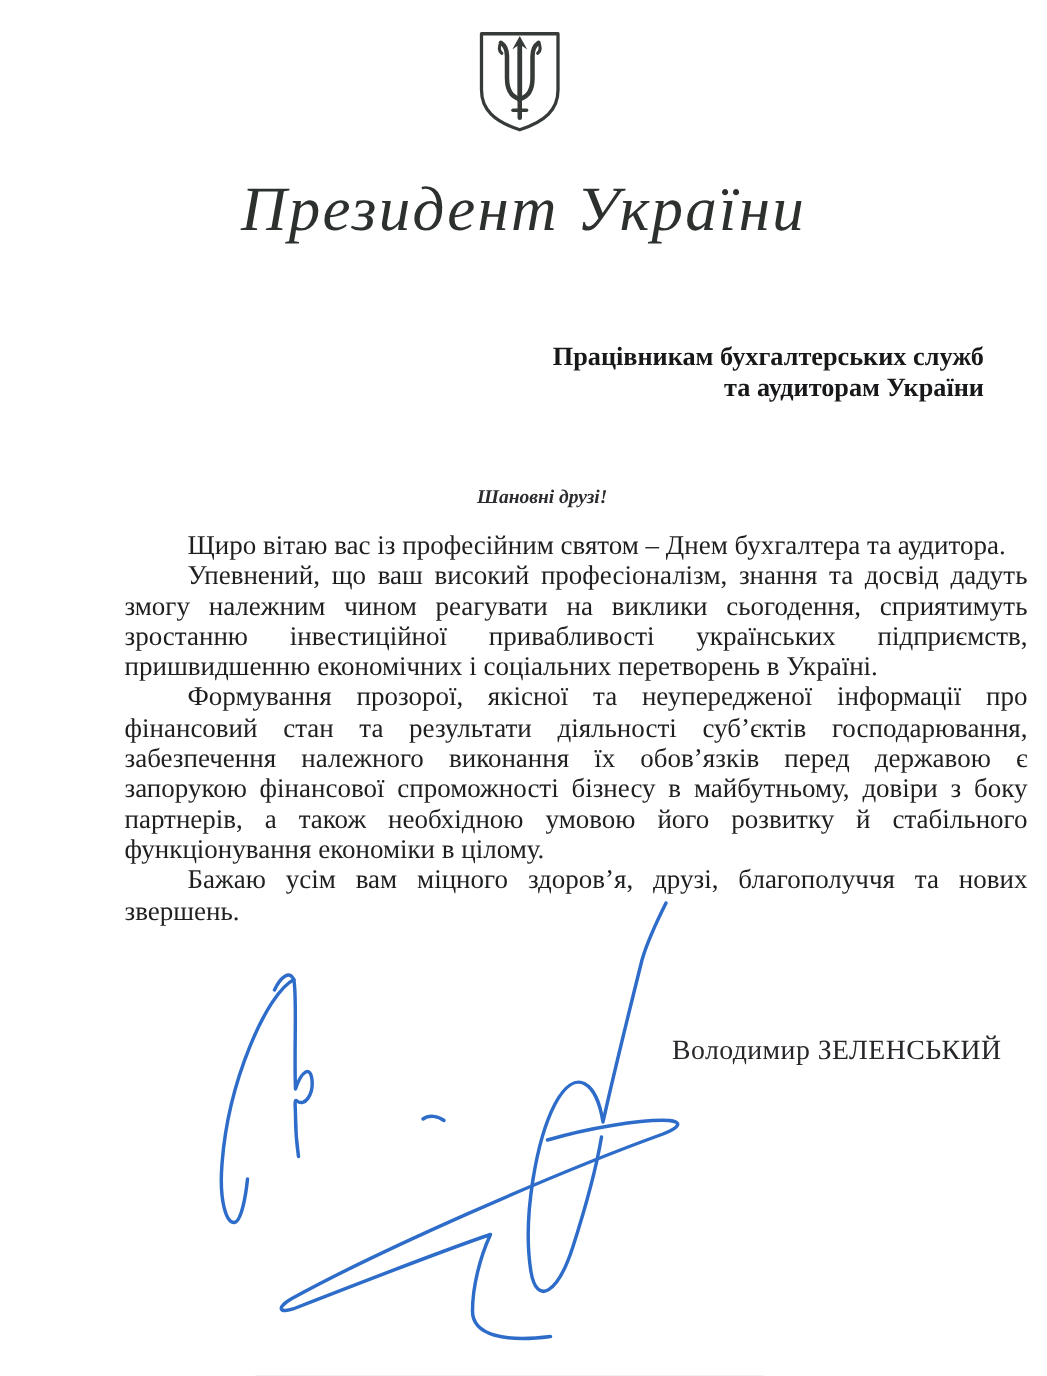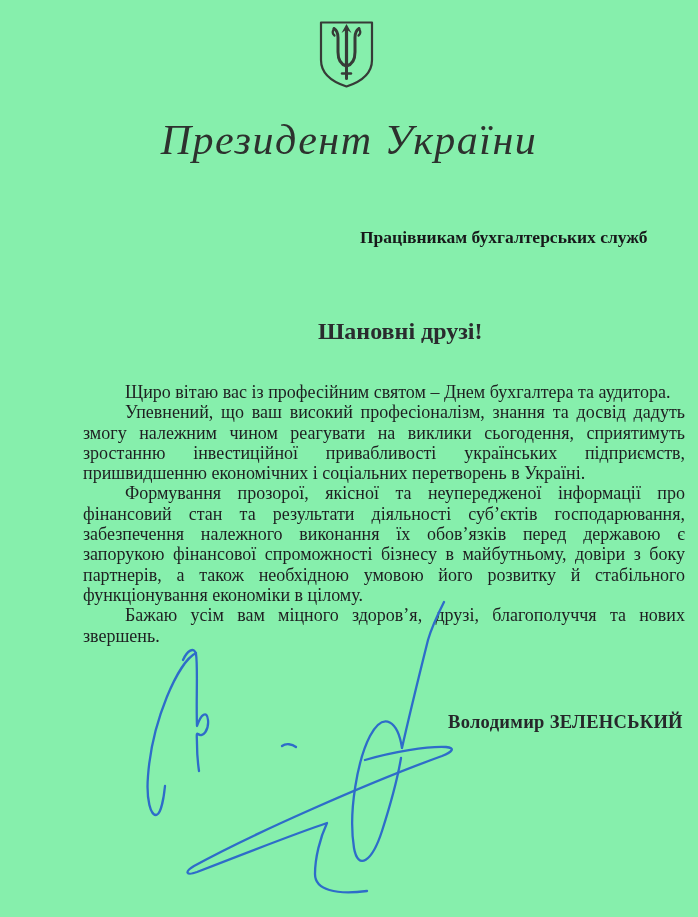--- a/index.html
+++ b/index.html
@@ -1,21 +1,21 @@
 <!DOCTYPE html>
 <html><head>
 <meta charset="utf-8">
 <style>
   html, body { margin: 0; padding: 0; background: #e8e8e8; }
   .page {
     position: relative;
     width: 698px;
     height: 917px;
     margin: 0 auto;
-    background: #86efac;
+    background: #ffffff;
     font-family: "Liberation Serif", serif;
     color: #1e1f21;
     overflow: hidden;
   }
   .emblem {
     position: absolute;
     left: 318px;
     top: 20px;
     width: 57px;
     height: 69px;
@@ -31,54 +31,55 @@
     line-height: 1;
     letter-spacing: 1.5px;
     color: #2d312e;
     white-space: nowrap;
   }
   .recipient {
     position: absolute;
     left: 360px;
     top: 227px;
     width: 296px;
-    text-align: left;
+    text-align: right;
     font-weight: bold;
     font-size: 17.5px;
     line-height: 21px;
     color: #17181a;
   }
   .salutation {
     position: absolute;
     left: 318px;
     top: 320px;
     font-weight: bold;
-    font-size: 24px;
+    font-style: italic;
+    font-size: 13px;
     line-height: 22px;
     color: #2a2b2e;
     white-space: nowrap;
   }
   .body-text {
     position: absolute;
     left: 83px;
-    top: 382px;
+    top: 353px;
     width: 602px;
     font-size: 18px;
     line-height: 20.3px;
     text-align: justify;
   }
   .body-text p {
     margin: 0;
     text-indent: 42px;
   }
   .signer-name {
     position: absolute;
     left: 448px;
-    top: 712px;
-    font-weight: bold;
+    top: 691px;
+    font-weight: normal;
     font-size: 18.5px;
     letter-spacing: 0.3px;
     color: #26272a;
     white-space: nowrap;
   }
   .signature-ink {
     position: absolute;
     left: 120px;
     top: 596px;
     width: 350px;
@@ -101,20 +102,21 @@
       <path d="M28.5 46 V58.5" stroke-width="3"></path>
       <path d="M24 53.5 H33" stroke-width="2.4"></path>
     </g>
     <path d="M28.5 4 L23.5 13 L28.5 9.5 L33.5 13 Z" fill="#363b37"></path>
   </svg>
 
   <div class="letterhead-title">Президент України</div>
 
   <div class="recipient">
     <div>Працівникам бухгалтерських служб</div>
+    <div>та аудиторам України</div>
   </div>
 
   <div class="salutation">Шановні друзі!</div>
 
   <div class="body-text">
     <p>Щиро вітаю вас із професійним святом – Днем бухгалтера та аудитора.</p>
     <p>Упевнений, що ваш високий професіоналізм, знання та досвід дадуть змогу належним чином реагувати на виклики сьогодення, сприятимуть зростанню інвестиційної привабливості українських підприємств, пришвидшенню економічних і соціальних перетворень в Україні.</p>
     <p>Формування прозорої, якісної та неупередженої інформації про фінансовий стан та результати діяльності суб’єктів господарювання, забезпечення належного виконання їх обов’язків перед державою є запорукою фінансової спроможності бізнесу в майбутньому, довіри з боку партнерів, а також необхідною умовою його розвитку й стабільного функціонування економіки в цілому.</p>
     <p>Бажаю усім вам міцного здоров’я, друзі, благополуччя та нових звершень.</p>
   </div>

